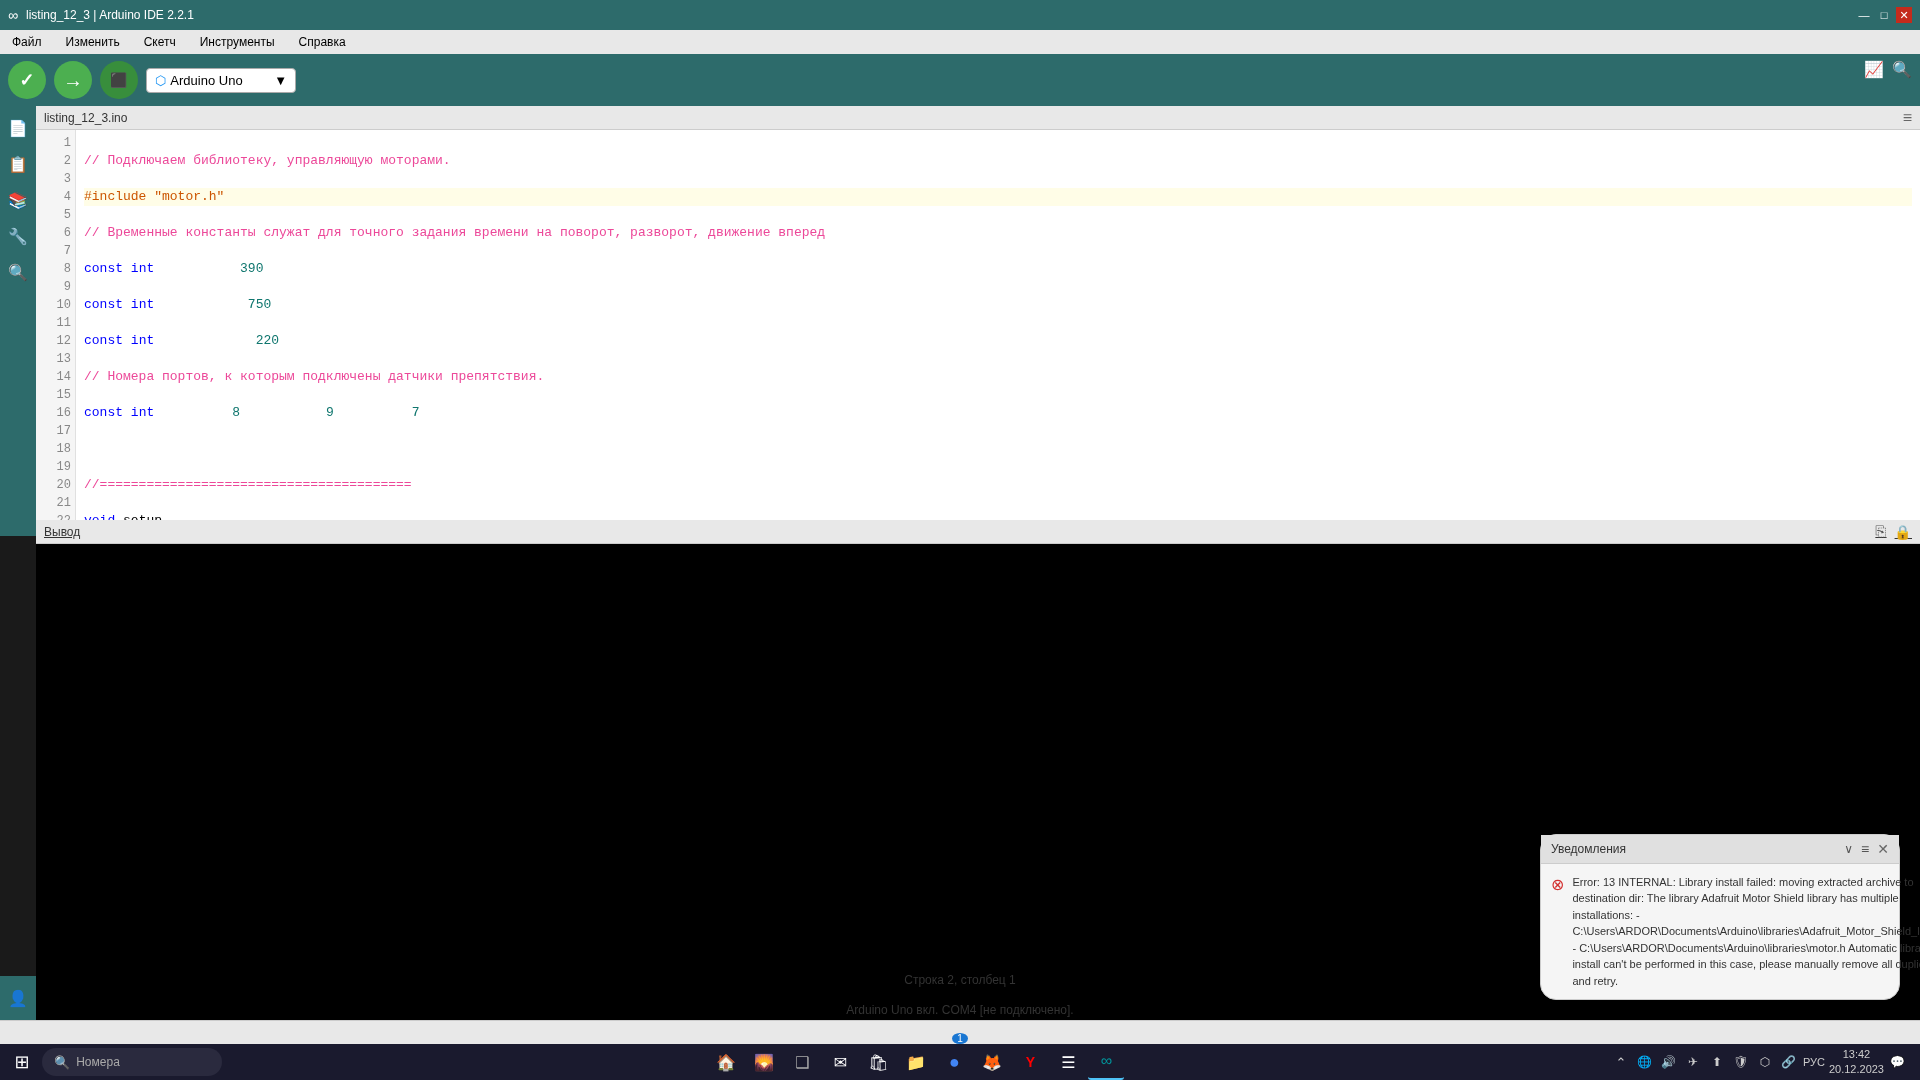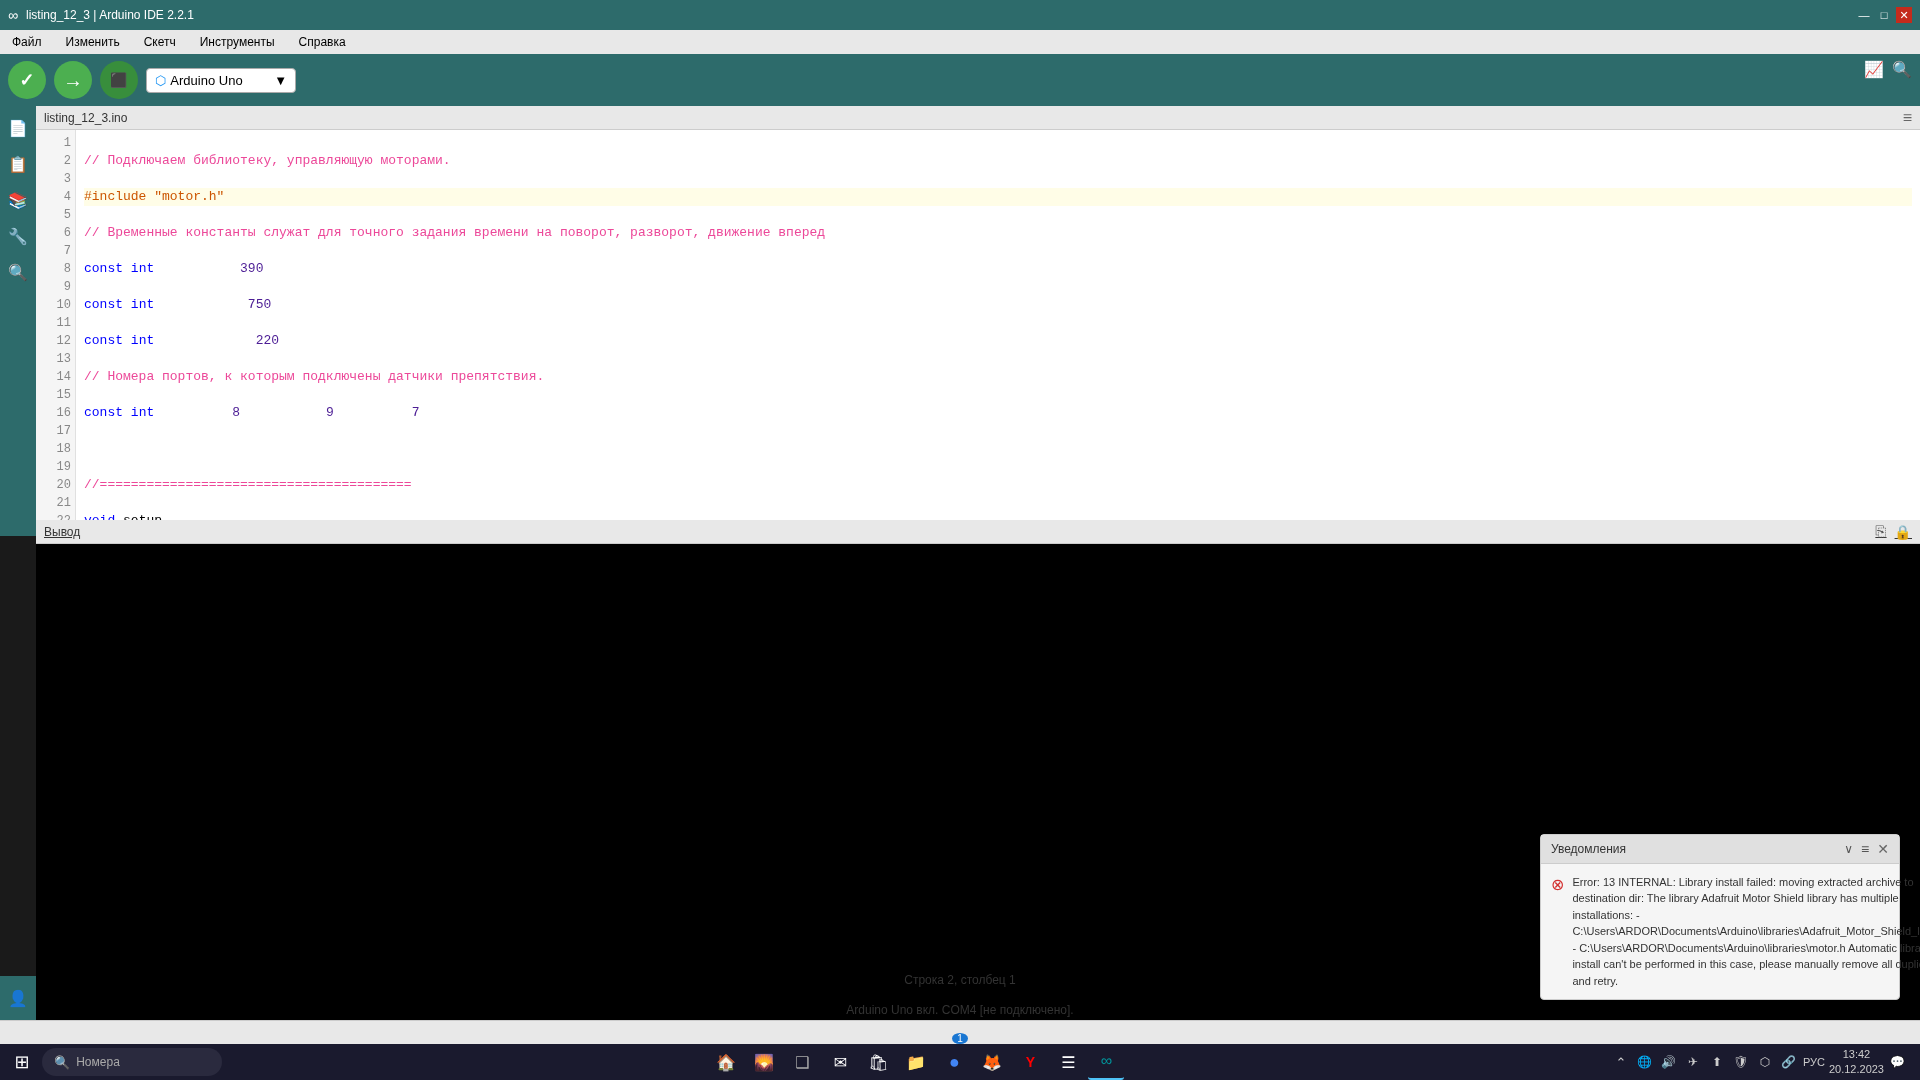--- a/index.html
+++ b/index.html
@@ -161,21 +161,21 @@
       min-height: 18px;
     }
     .line-highlight {
       background: #fffde7;
     }
     .ln { line-height: 18px; }
 
     
     .c-comment { color: #ec4899; }
     .c-keyword { color: #0000ff; }
-    .c-number { color: #4c1d95; }
+    .c-number { color: #0f766e; }
     .c-func { color: #000000; }
     .c-preproc { color: #cc5500; }
 
     
     .output-panel {
       position: absolute;
       left: 36px; top: 520px;
       right: 0;
       bottom: 36px;
       background: #000;
@@ -218,21 +218,21 @@
     }
 
     
     .notification-popup {
       position: absolute;
       right: 20px;
       bottom: 80px;
       width: 360px;
       background: #f5f5f5;
       border: 1px solid #ccc;
-      border-radius: 4px;
+      border-radius: 16px;
       box-shadow: 0 4px 12px rgba(0,0,0,0.3);
       font-size: 12px;
     }
     .notif-header {
       background: #e0e0e0;
       padding: 6px 10px;
       display: flex;
       align-items: center;
       justify-content: space-between;
       border-bottom: 1px solid #ccc;

